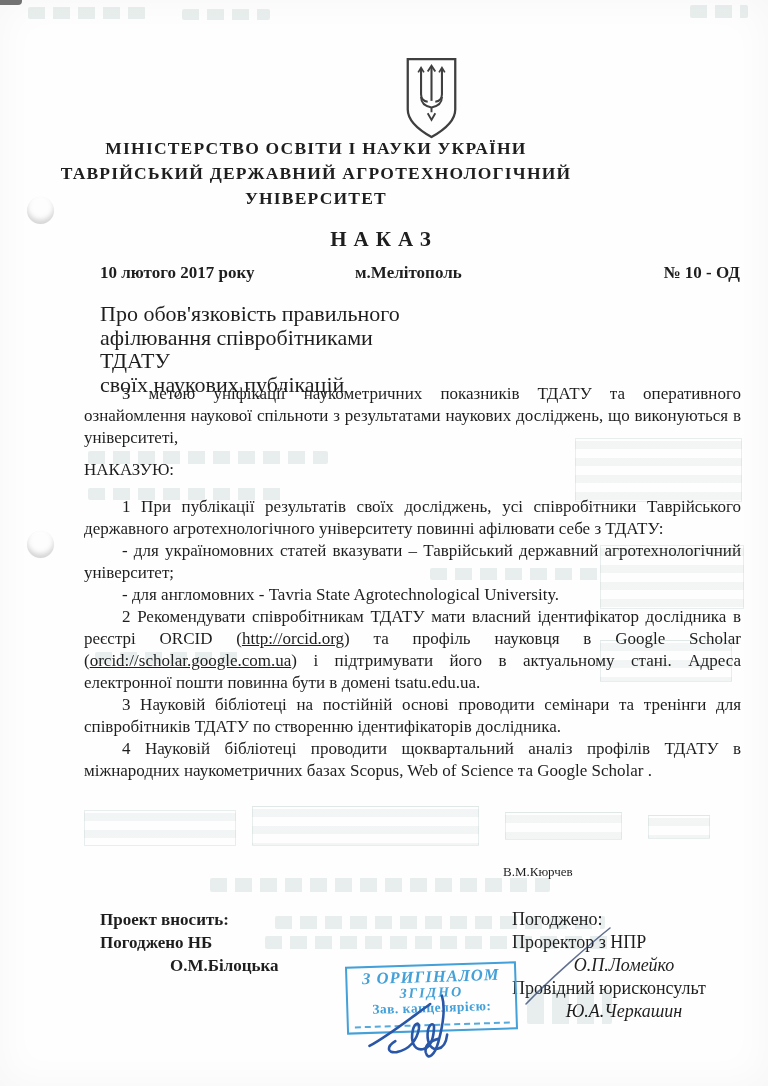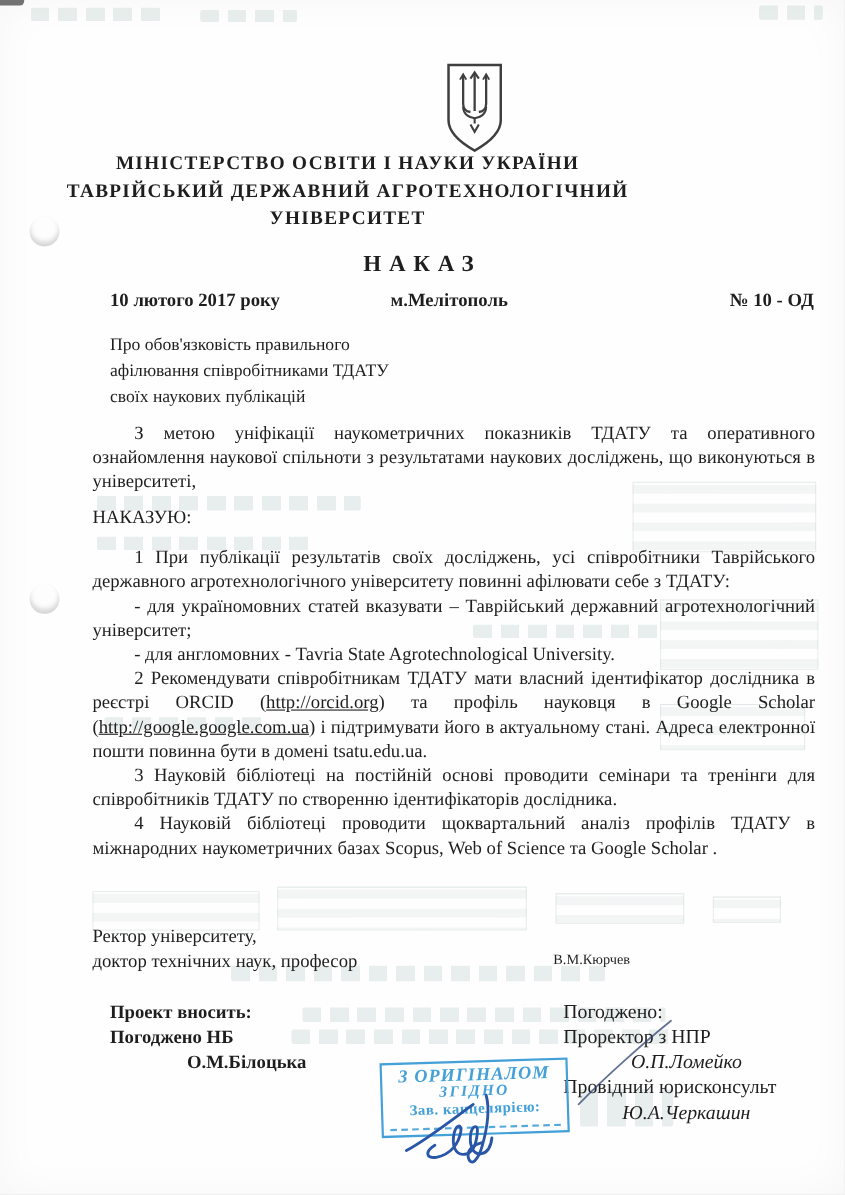--- a/index.html
+++ b/index.html
@@ -22,21 +22,21 @@
   .bt-box{border:1px solid rgba(122,158,150,0.30);
           background:repeating-linear-gradient(180deg, rgba(122,158,150,0.16) 2px 10px, transparent 10px 19px);}
 
   .emblem{position:absolute;left:403px;top:56px;color:#3f3f3f;}
   .hdr{position:absolute;left:0;top:136px;width:632px;text-align:center;font-weight:bold;font-size:17.5px;line-height:25px;letter-spacing:1.2px;}
   .doctype{position:absolute;left:0;top:227px;width:768px;text-align:center;font-weight:bold;font-size:21px;letter-spacing:7px;}
   .metarow{position:absolute;left:0;top:263px;width:768px;height:24px;font-weight:bold;font-size:17px;}
   .meta-date{position:absolute;left:100px;}
   .meta-city{position:absolute;left:355px;}
   .meta-num{position:absolute;right:28px;}
-  .subject{position:absolute;left:100px;top:302px;width:340px;font-size:16px;line-height:23.5px;}
+  .subject{position:absolute;left:100px;top:302px;width:340px;font-size:22px;line-height:23.5px;}
   .bodytext{position:absolute;left:84px;top:383px;width:657px;font-size:17px;line-height:22px;text-align:justify;}
   .para{margin:0;text-indent:38px;}
   .para.heading{text-indent:0;text-align:left;margin:10px 0 15px 0;}
   .u{text-decoration:underline;}
 
   .sig-rector{position:absolute;left:84px;top:840px;font-size:17px;line-height:22.5px;}
   .sig-rector-name{position:absolute;left:503px;top:864px;font-size:13px;}
   .sig-submit{position:absolute;left:100px;top:908px;font-size:17px;line-height:23px;font-weight:bold;}
   .sig-submit .name{margin-left:70px;}
   .sig-approve{position:absolute;left:512px;top:908px;width:230px;font-size:18px;line-height:23px;}
@@ -121,29 +121,25 @@
       <div>афілювання співробітниками ТДАТУ</div>
       <div>своїх наукових публікацій</div>
     </div>
 
   <div class="bodytext">
       <p class="para "><span>З метою уніфікації наукометричних показників ТДАТУ та оперативного ознайомлення наукової спільноти з результатами наукових досліджень, що виконуються в університеті,</span></p>
       <p class="para heading"><span>НАКАЗУЮ:</span></p>
       <p class="para "><span>1 При публікації результатів своїх досліджень, усі співробітники Таврійського державного агротехнологічного університету повинні афілювати себе з ТДАТУ:</span></p>
       <p class="para "><span>- для україномовних статей вказувати – Таврійський державний агротехнологічний університет;</span></p>
       <p class="para "><span>- для англомовних - Tavria State Agrotechnological University.</span></p>
-      <p class="para "><span>2 Рекомендувати співробітникам ТДАТУ мати власний ідентифікатор дослідника в реєстрі ORCID (</span><span class="u">http://orcid.org</span><span>) та профіль науковця в Google Scholar (</span><span class="u">http://google.google.com.ua</span><span>) і підтримувати його в актуальному стані. Адреса електронної пошти повинна бути в домені tsatu.edu.ua.</span></p>
+      <p class="para "><span>2 Рекомендувати співробітникам ТДАТУ мати власний ідентифікатор дослідника в реєстрі ORCID (</span><span class="u">http://orcid.org</span><span>) та профіль науковця в Google Scholar (</span><span class="u">orcid://scholar.google.com.ua</span><span>) і підтримувати його в актуальному стані. Адреса електронної пошти повинна бути в домені tsatu.edu.ua.</span></p>
       <p class="para "><span>3 Науковій бібліотеці на постійній основі проводити семінари та тренінги для співробітників ТДАТУ по створенню ідентифікаторів дослідника.</span></p>
       <p class="para "><span>4 Науковій бібліотеці проводити щоквартальний аналіз профілів ТДАТУ в міжнародних наукометричних базах Scopus, Web of Science та Google Scholar .</span></p>
     </div>
 
-  <div class="sig-rector">
-    <div>Ректор університету,</div>
-    <div>доктор технічних наук, професор</div>
-  </div>
   <div class="sig-rector-name">В.М.Кюрчев</div>
 
   <div class="sig-submit">
     <div>Проект вносить:</div>
     <div>Погоджено НБ</div>
     <div class="name">О.М.Білоцька</div>
   </div>
 
   <div class="sig-approve">
     <div>Погоджено:</div>

